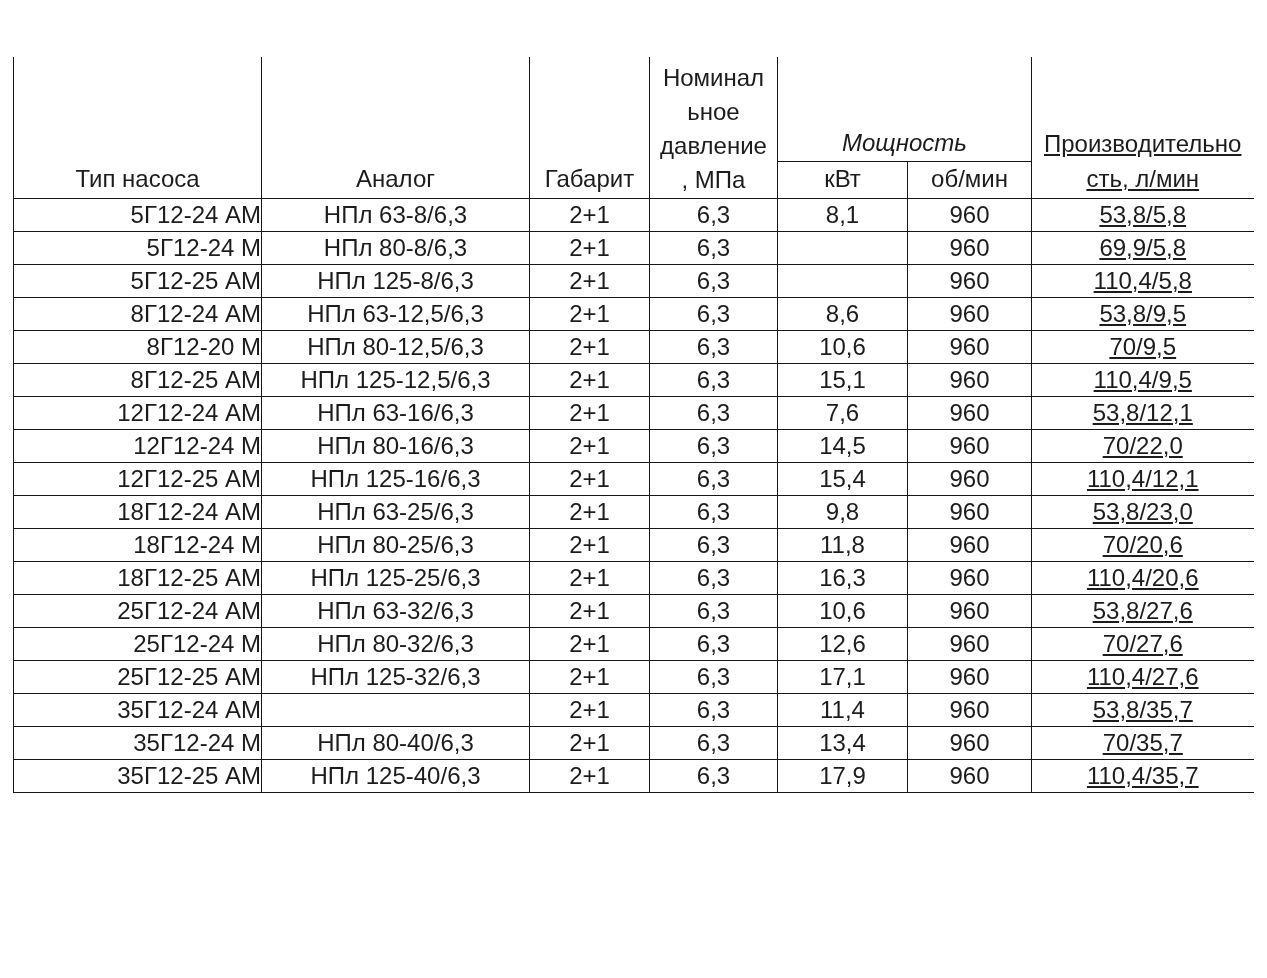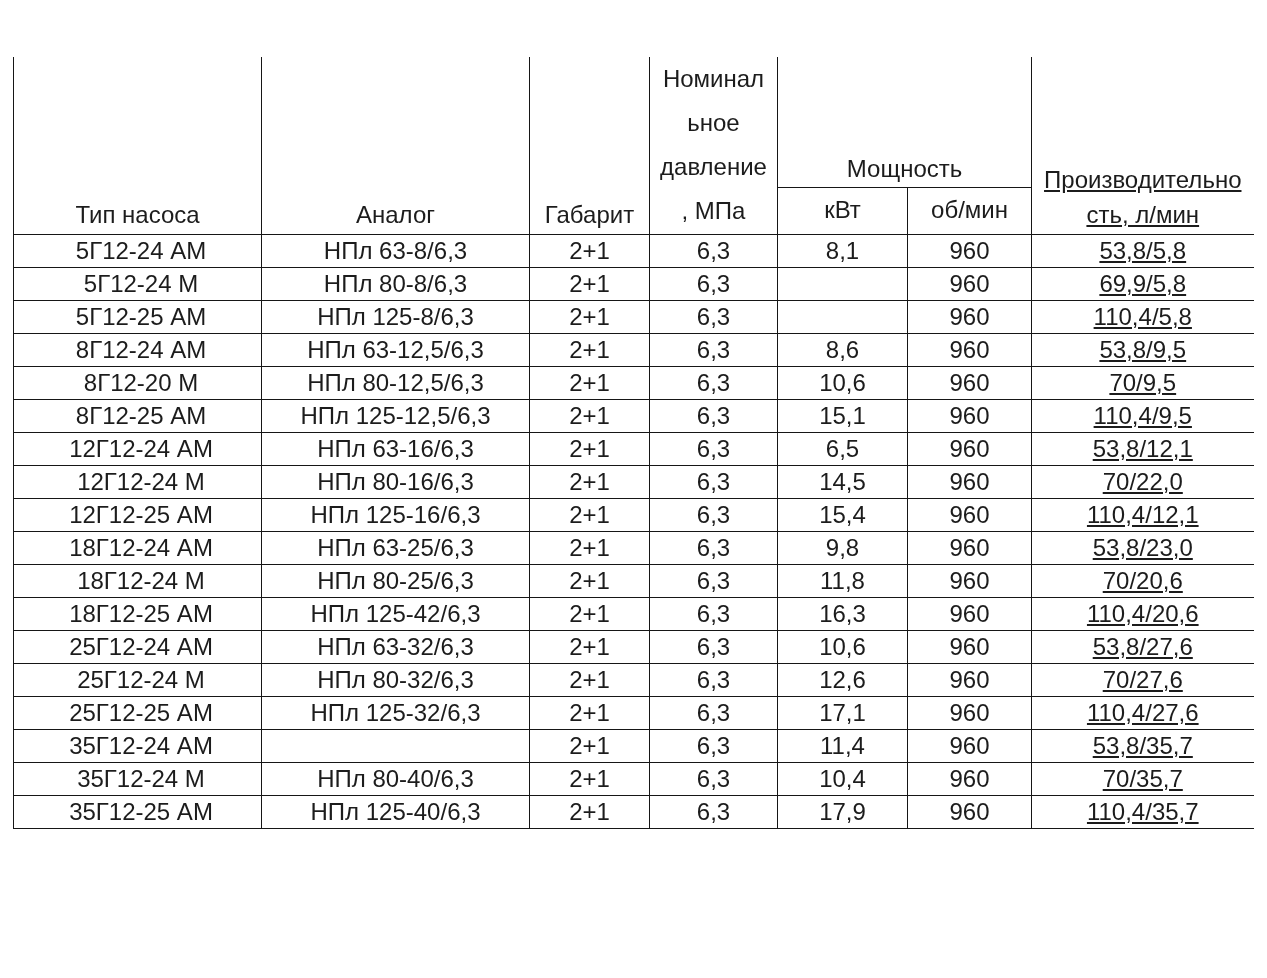--- a/index.html
+++ b/index.html
@@ -43,40 +43,41 @@
     line-height: 30px;
   }
   thead tr.h2 th {
     vertical-align: middle;
     padding-bottom: 2px;
   }
   th.wrap {
     white-space: pre-line;
   }
   th.pressure {
-    line-height: 44px;
+    line-height: 34px;
     padding-bottom: 1px;
   }
   th.productivity {
     line-height: 35px;
     padding-bottom: 2px;
   }
   th.power-group {
     padding-bottom: 3px;
+    font-style: italic;
   }
   
   tbody tr { height: 33px; }
   tbody td {
     text-align: center;
     vertical-align: middle;
     line-height: 32px;
     white-space: nowrap;
   }
   tbody td.lcol {
-    text-align: center;
+    text-align: right;
     padding-left: 7px;
   }
 </style>
 </head>
 <body>
 
 <div class="sheet">
   <table class="pump-table">
     <colgroup>
       <col style="width:248px">
@@ -158,21 +159,21 @@
         <td>6,3</td>
         <td>15,1</td>
         <td>960</td>
         <td class="rcol">110,4/9,5</td>
       </tr>
       <tr>
         <td class="lcol">12Г12-24 АМ</td>
         <td>НПл 63-16/6,3</td>
         <td>2+1</td>
         <td>6,3</td>
-        <td>6,5</td>
+        <td>7,6</td>
         <td>960</td>
         <td class="rcol">53,8/12,1</td>
       </tr>
       <tr>
         <td class="lcol">12Г12-24 М</td>
         <td>НПл 80-16/6,3</td>
         <td>2+1</td>
         <td>6,3</td>
         <td>14,5</td>
         <td>960</td>
@@ -200,21 +201,21 @@
         <td class="lcol">18Г12-24 М</td>
         <td>НПл 80-25/6,3</td>
         <td>2+1</td>
         <td>6,3</td>
         <td>11,8</td>
         <td>960</td>
         <td class="rcol">70/20,6</td>
       </tr>
       <tr>
         <td class="lcol">18Г12-25 АМ</td>
-        <td>НПл 125-42/6,3</td>
+        <td>НПл 125-25/6,3</td>
         <td>2+1</td>
         <td>6,3</td>
         <td>16,3</td>
         <td>960</td>
         <td class="rcol">110,4/20,6</td>
       </tr>
       <tr>
         <td class="lcol">25Г12-24 АМ</td>
         <td>НПл 63-32/6,3</td>
         <td>2+1</td>
@@ -248,21 +249,21 @@
         <td>6,3</td>
         <td>11,4</td>
         <td>960</td>
         <td class="rcol">53,8/35,7</td>
       </tr>
       <tr>
         <td class="lcol">35Г12-24 М</td>
         <td>НПл 80-40/6,3</td>
         <td>2+1</td>
         <td>6,3</td>
-        <td>10,4</td>
+        <td>13,4</td>
         <td>960</td>
         <td class="rcol">70/35,7</td>
       </tr>
       <tr>
         <td class="lcol">35Г12-25 АМ</td>
         <td>НПл 125-40/6,3</td>
         <td>2+1</td>
         <td>6,3</td>
         <td>17,9</td>
         <td>960</td>

